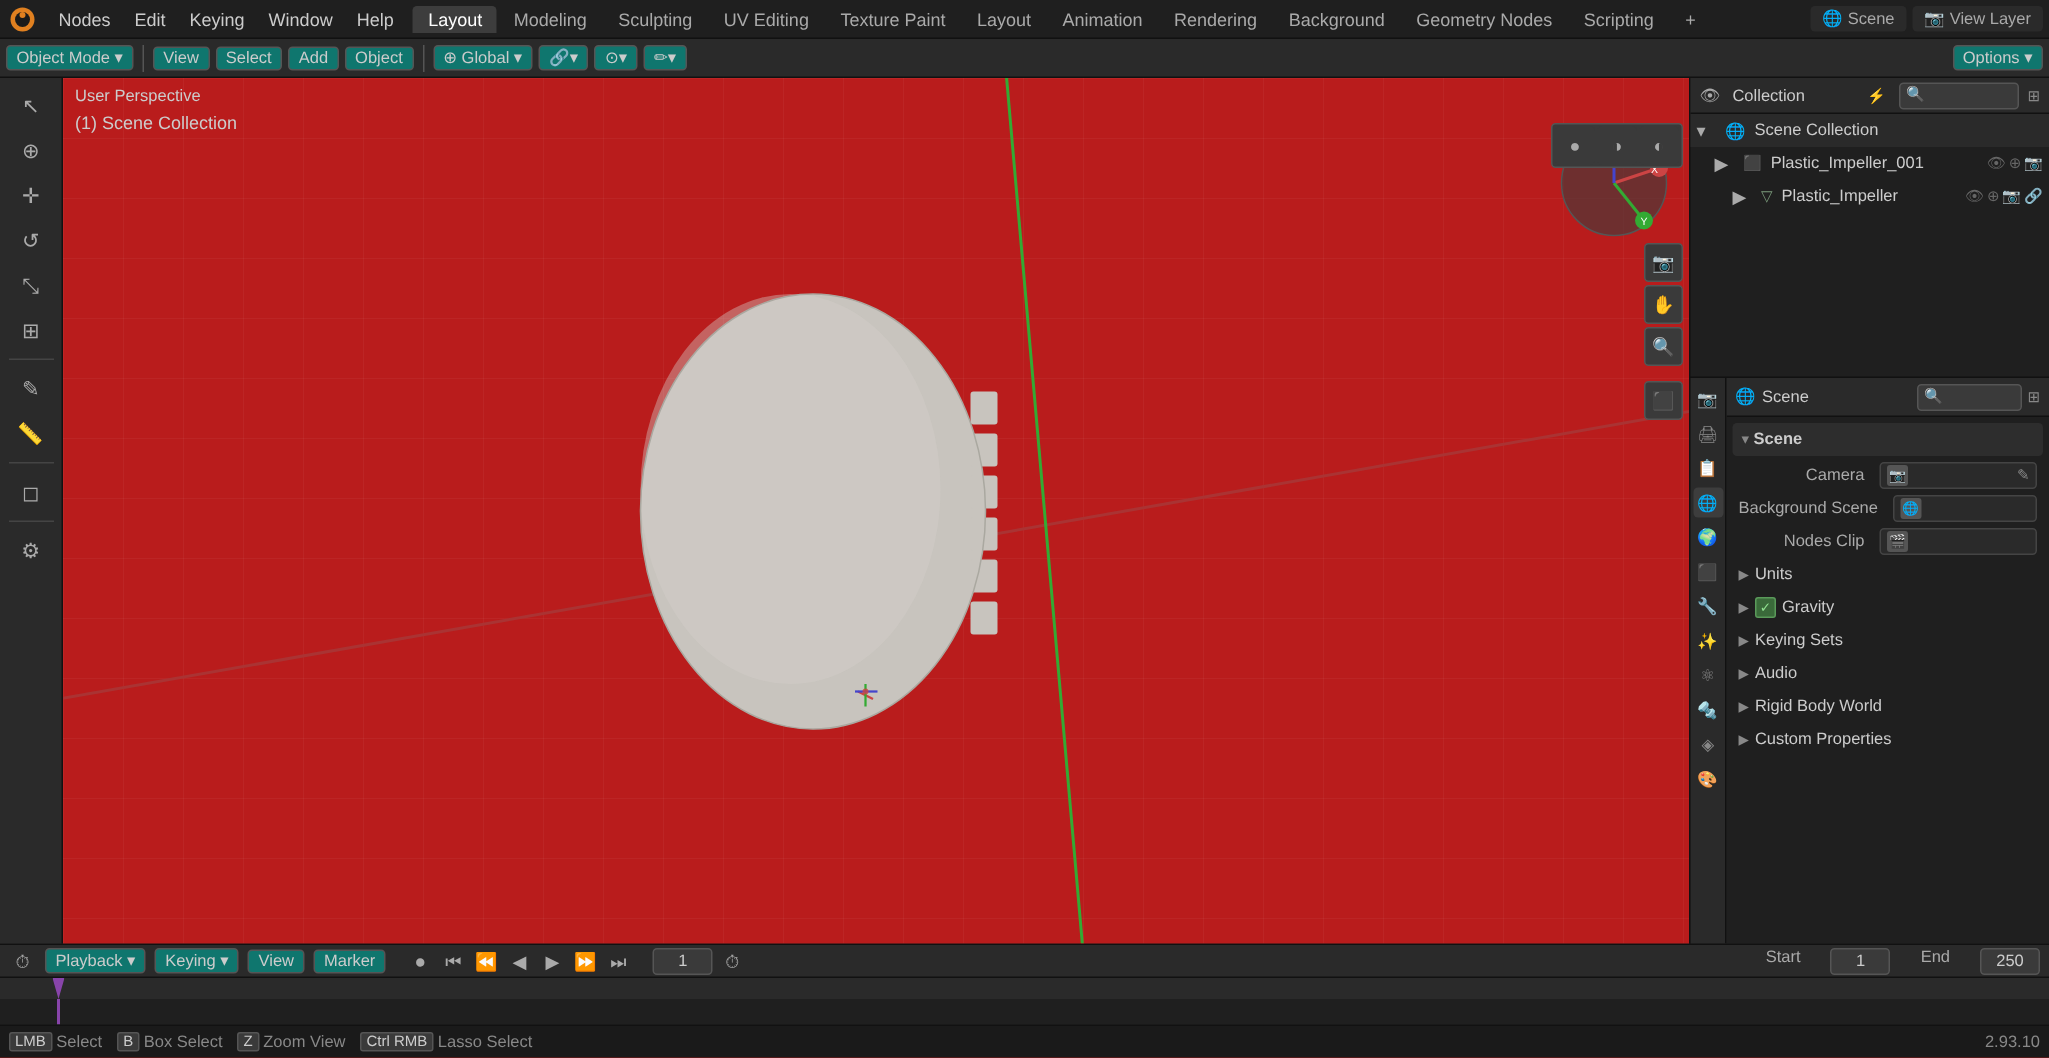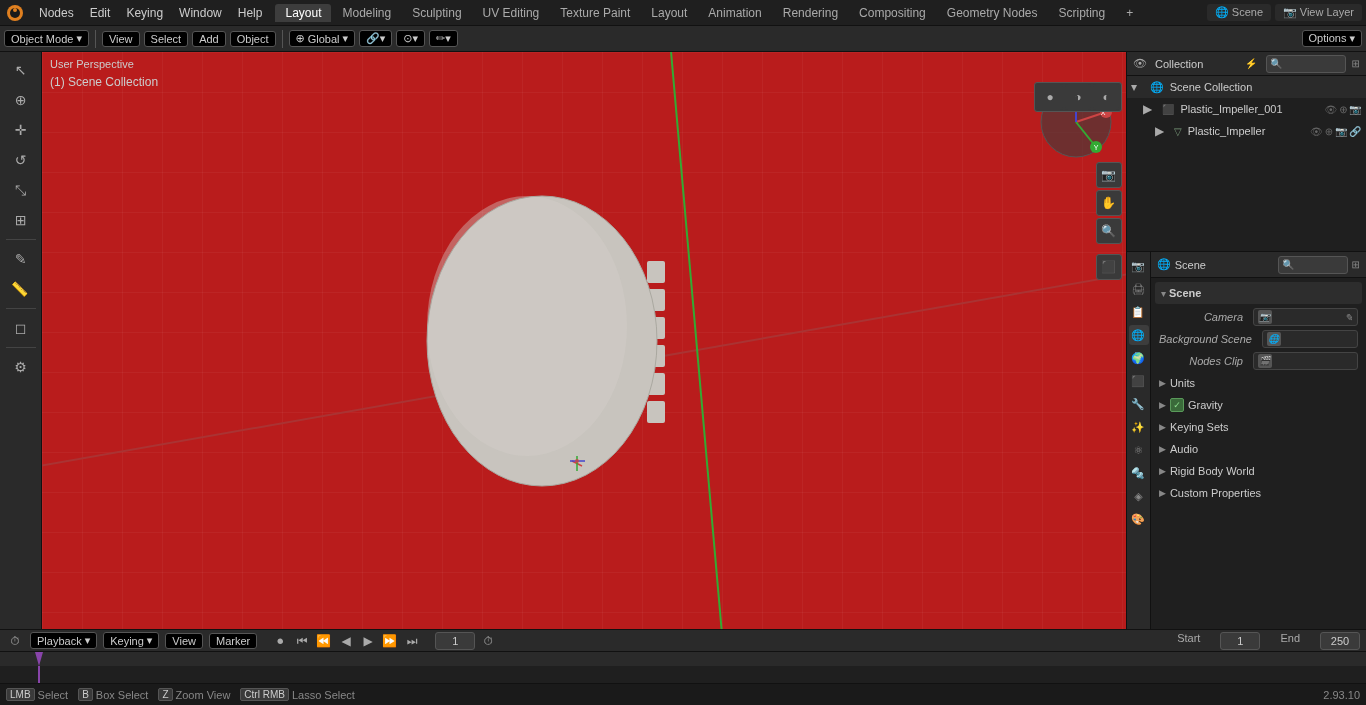--- a/index.html
+++ b/index.html
@@ -76,21 +76,21 @@
       display: flex;
       align-items: center;
       height: 26px;
       background: #2a2a2a;
       border-bottom: 1px solid #111;
       padding: 0 4px;
       gap: 4px;
     }
     .toolbar-btn {
       padding: 1px 6px;
-      background: #000000;
+      background: #0f766e;
       border: 1px solid #555;
       border-radius: 3px;
       color: #ccc;
       font-size: 11px;
       cursor: pointer;
       display: flex;
       align-items: center;
       gap: 3px;
     }
     .toolbar-separator {
@@ -344,21 +344,20 @@
       color: #ccc;
       font-weight: bold;
       flex: 1;
     }
     .scene-row {
       display: flex;
       align-items: center;
       min-height: 22px;
       padding: 1px 8px;
       gap: 4px;
-      font-style: italic;
     }
     .scene-row-label {
       font-size: 11px;
       color: #aaa;
       min-width: 90px;
       text-align: right;
       padding-right: 6px;
     }
     .scene-row-field {
       flex: 1;
@@ -425,21 +424,21 @@
   <div class="menu-item">Help</div>
   <div class="workspace-tabs">
     <div class="workspace-tab active">Layout</div>
     <div class="workspace-tab">Modeling</div>
     <div class="workspace-tab">Sculpting</div>
     <div class="workspace-tab">UV Editing</div>
     <div class="workspace-tab">Texture Paint</div>
     <div class="workspace-tab">Layout</div>
     <div class="workspace-tab">Animation</div>
     <div class="workspace-tab">Rendering</div>
-    <div class="workspace-tab">Compositing</div>
+    <div class="workspace-tab">Background</div>
     <div class="workspace-tab">Geometry Nodes</div>
     <div class="workspace-tab">Scripting</div>
     <div class="workspace-tab">+</div>
   </div>
   <div class="top-right">
     <div class="top-right-item">🌐 Scene</div>
     <div class="top-right-item">📷 View Layer</div>
   </div>
 </div>
 

